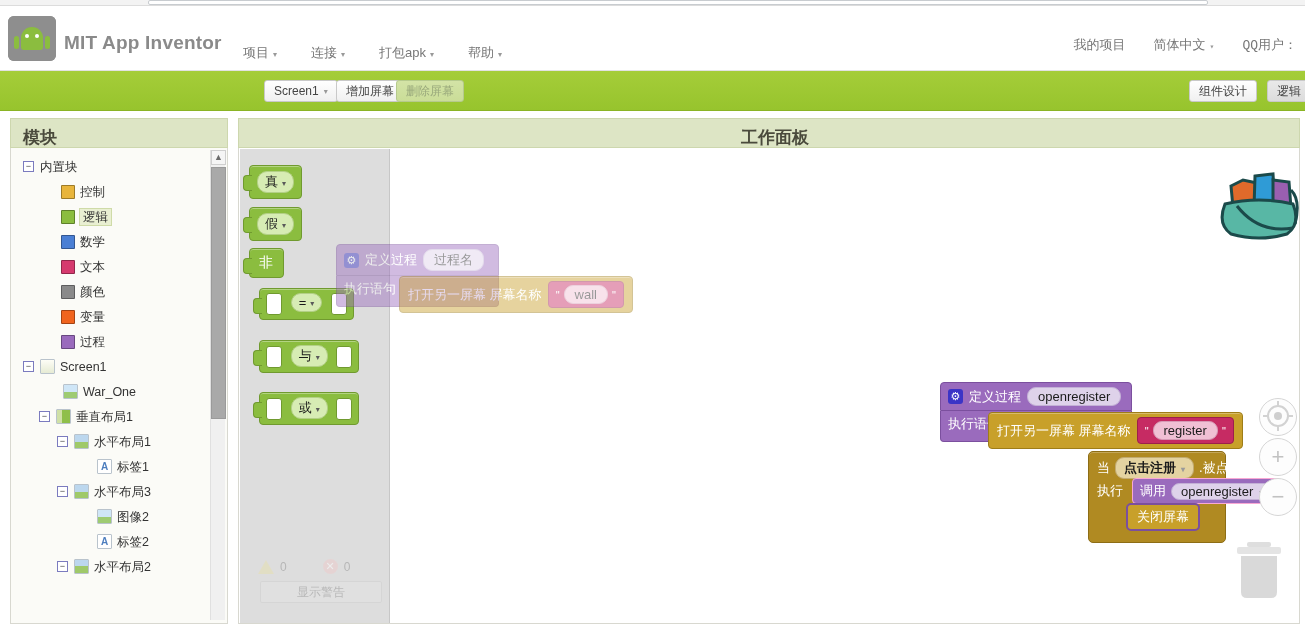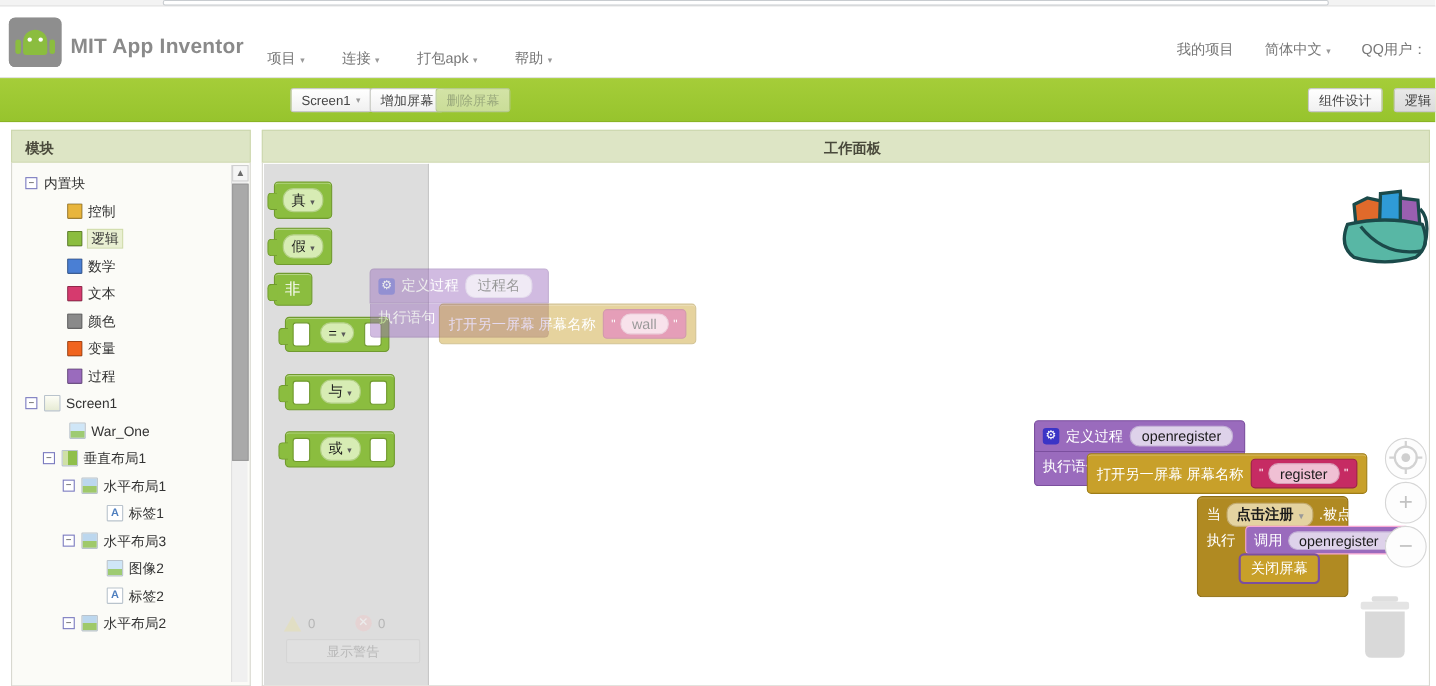--- a/index.html
+++ b/index.html
@@ -29,21 +29,21 @@
     position: absolute; left: 8px; top: 10px; width: 48px; height: 45px;
     background: #8e8e8e; border-radius: 6px; overflow: hidden;
   }
   .logo svg { display: block; }
   .brand {
     position: absolute; left: 64px; top: 26px;
     font-size: 19px; color: #8a8a8a; font-weight: bold; letter-spacing: .2px;
     white-space: nowrap;
   }
   .menu-left { position: absolute; left: 243px; top: 38px; display: flex; gap: 34px; }
-  .menu-right { position: absolute; right: 8px; top: 30px; display: flex; gap: 28px; }
+  .menu-right { position: absolute; right: 8px; top: 30px; display: flex; gap: 28px; font-family: Liberation Mono, monospace; }
   .menu-item {
     font-size: 13px; color: #777777; white-space: nowrap; cursor: pointer;
     display: flex; align-items: center; gap: 4px;
   }
   .caret { font-size: 8px; color: #999; position: relative; top: 1px; }
 
   
   .greenbar {
     position: absolute; left: 0; top: 71px; width: 1305px; height: 40px;
     background: linear-gradient(#a5cd39, #97c42d);
@@ -66,21 +66,21 @@
   #screen-select { left: 264px; display: flex; align-items: center; }
   #add-screen { left: 336px; }
   #del-screen { left: 396px; }
   #designer-tab { right: 48px; }
   #blocks-tab { right: -6px; background: linear-gradient(#e9e9e9,#dcdcdc); }
 
   
   .panel-head {
     position: absolute; height: 30px;
     background: #dde5c5; border: 1px solid #cdd7ae;
-    font-size: 13px; font-weight: bold; color: #4a4a3c;
+    font-size: 17px; font-weight: bold; color: #4a4a3c;
     padding: 7px 0 0 12px; white-space: nowrap;
   }
   #blocks-head { left: 10px; top: 118px; width: 218px; }
   #viewer-head { left: 238px; top: 118px; width: 1062px; text-align: center; }
 
   
   .sidebar {
     position: absolute; left: 10px; top: 148px; width: 218px; height: 476px;
     background: #fbfbf7; border: 1px solid #d8d8d0; border-top: none;
     overflow: hidden;

